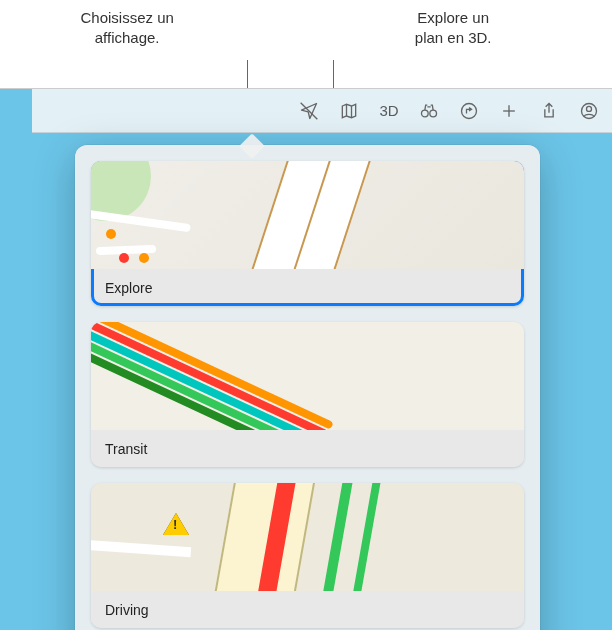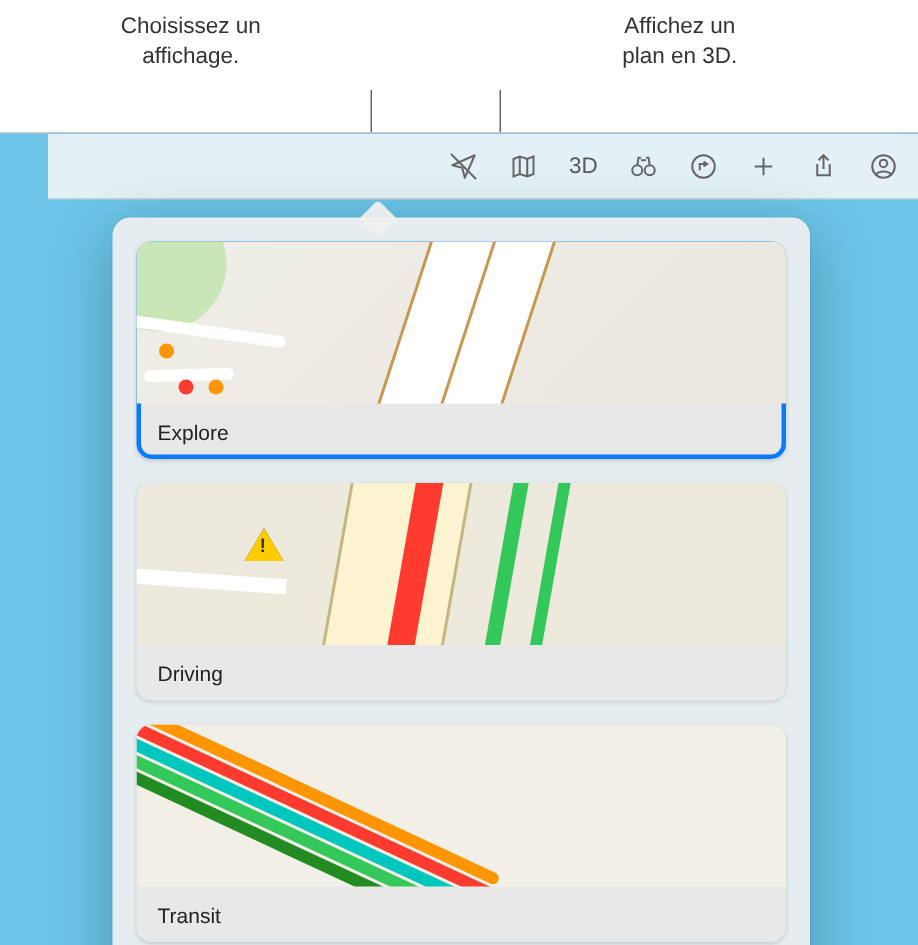--- a/index.html
+++ b/index.html
@@ -300,21 +300,21 @@
   </style>
 </head>
 <body>
 
 <div class="callouts">
   <div class="callout callout-left">
     <span style="white-space:pre-line;">Choisissez un
 affichage.</span>
   </div>
   <div class="callout callout-right">
-    <span style="white-space:pre-line;">Affichez un
+    <span style="white-space:pre-line;">Explore un
 plan en 3D.</span>
   </div>
 </div>
 <div class="callout-line line-left"></div>
 <div class="callout-line line-right"></div>
 
 <div class="window">
   <div class="toolbar">
     <div class="toolbar-icon">
       <svg viewBox="0 0 24 24">
@@ -377,47 +377,47 @@
           <div class="poi poi1"></div>
           <div class="poi poi2"></div>
           <div class="poi poi3"></div>
         </div>
         <div class="mode-label-bar">
           <span>Explore</span>
         </div>
       </div>
 
       <div class="mode-card">
+        <div class="mode-preview preview-transit">
+          <div class="line l1"></div>
+          <div class="line l2"></div>
+          <div class="line l3"></div>
+          <div class="line l4"></div>
+          <div class="line l5"></div>
+        </div>
+        <div class="mode-label-bar">
+          <span>Transit</span>
+        </div>
+      </div>
+
+      <div class="mode-card">
         <div class="mode-preview preview-driving">
           <div class="hwy"></div>
           <div class="traffic-red"></div>
           <div class="traffic-green"></div>
           <div class="traffic-green2"></div>
           <div class="road-s"></div>
           <div class="alert"></div>
         </div>
         <div class="mode-label-bar">
           <span>Driving</span>
         </div>
       </div>
 
       <div class="mode-card">
-        <div class="mode-preview preview-transit">
-          <div class="line l1"></div>
-          <div class="line l2"></div>
-          <div class="line l3"></div>
-          <div class="line l4"></div>
-          <div class="line l5"></div>
-        </div>
-        <div class="mode-label-bar">
-          <span>Transit</span>
-        </div>
-      </div>
-
-      <div class="mode-card">
         <div class="mode-preview preview-satellite">
           <div class="sat-road"></div>
           <div class="sat-shadow"></div>
         </div>
       </div>
 
     </div>
   </div>
 </div>
 

